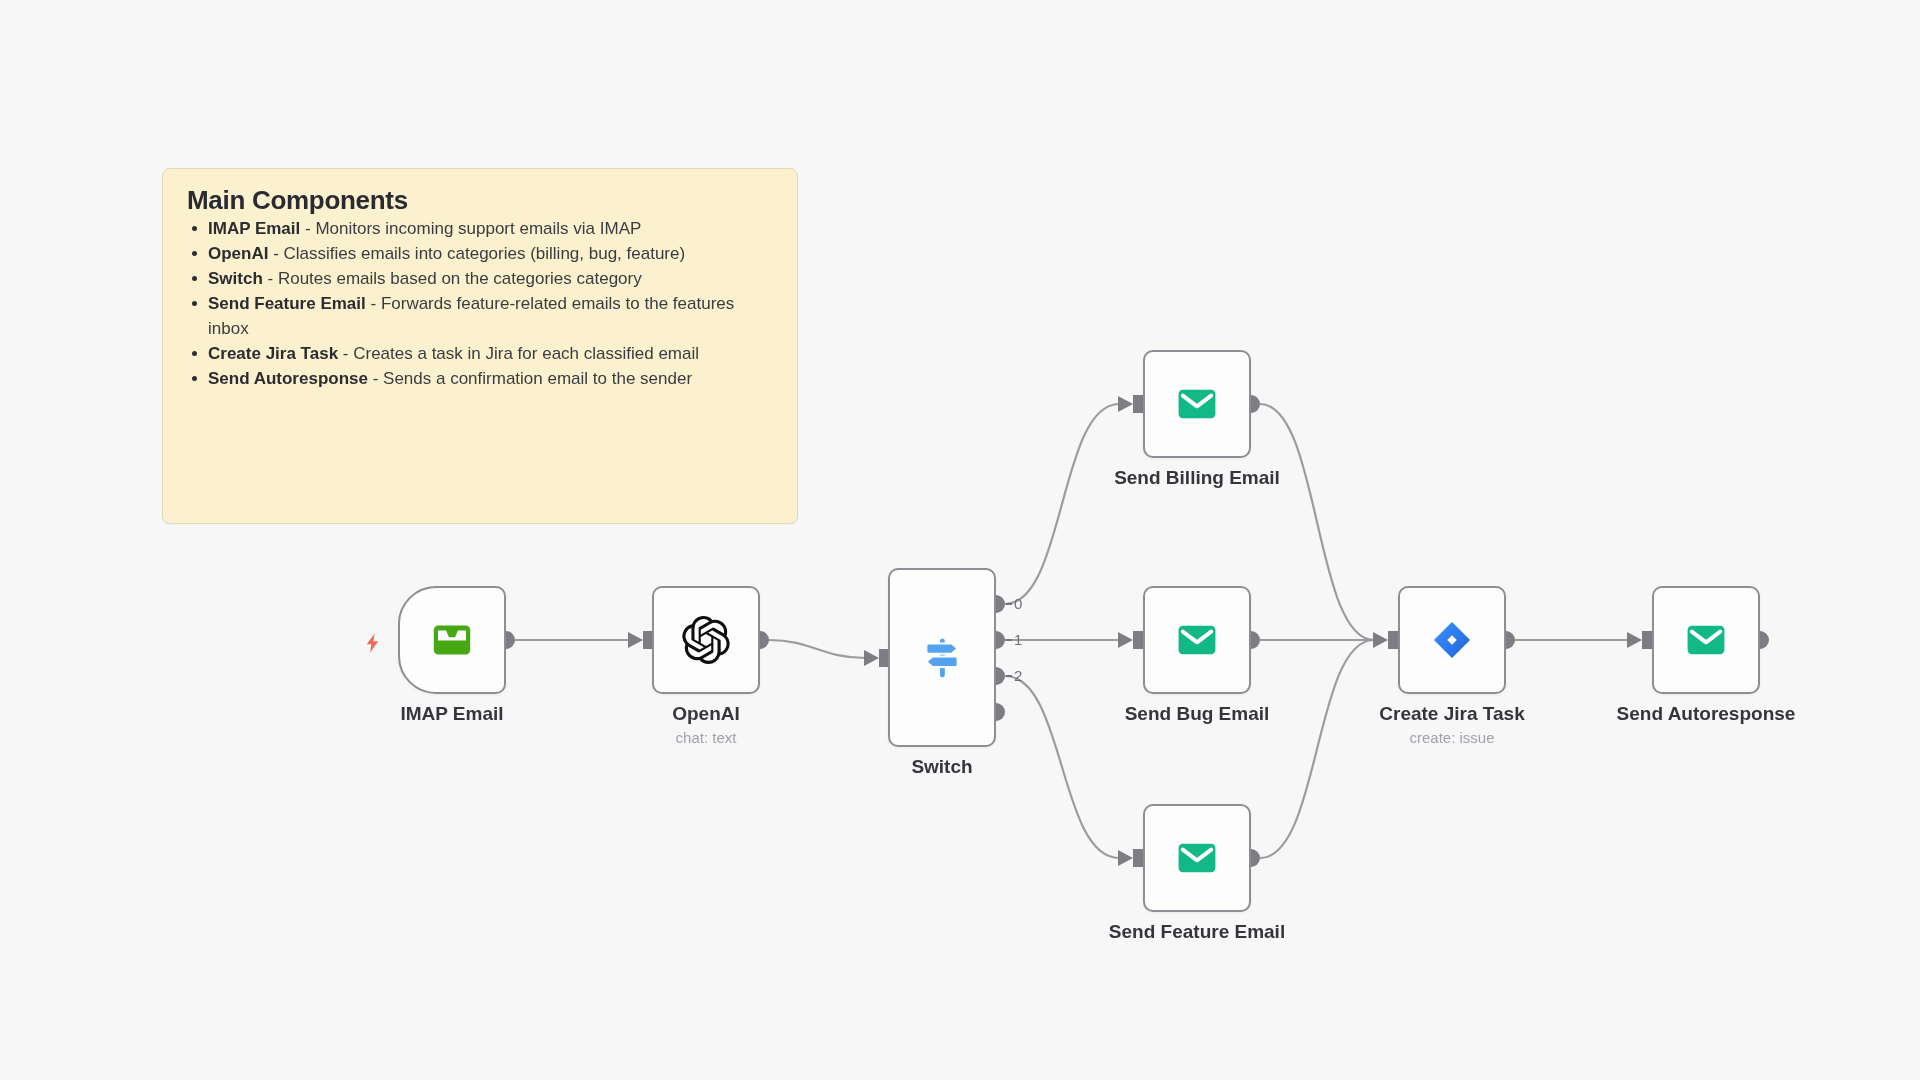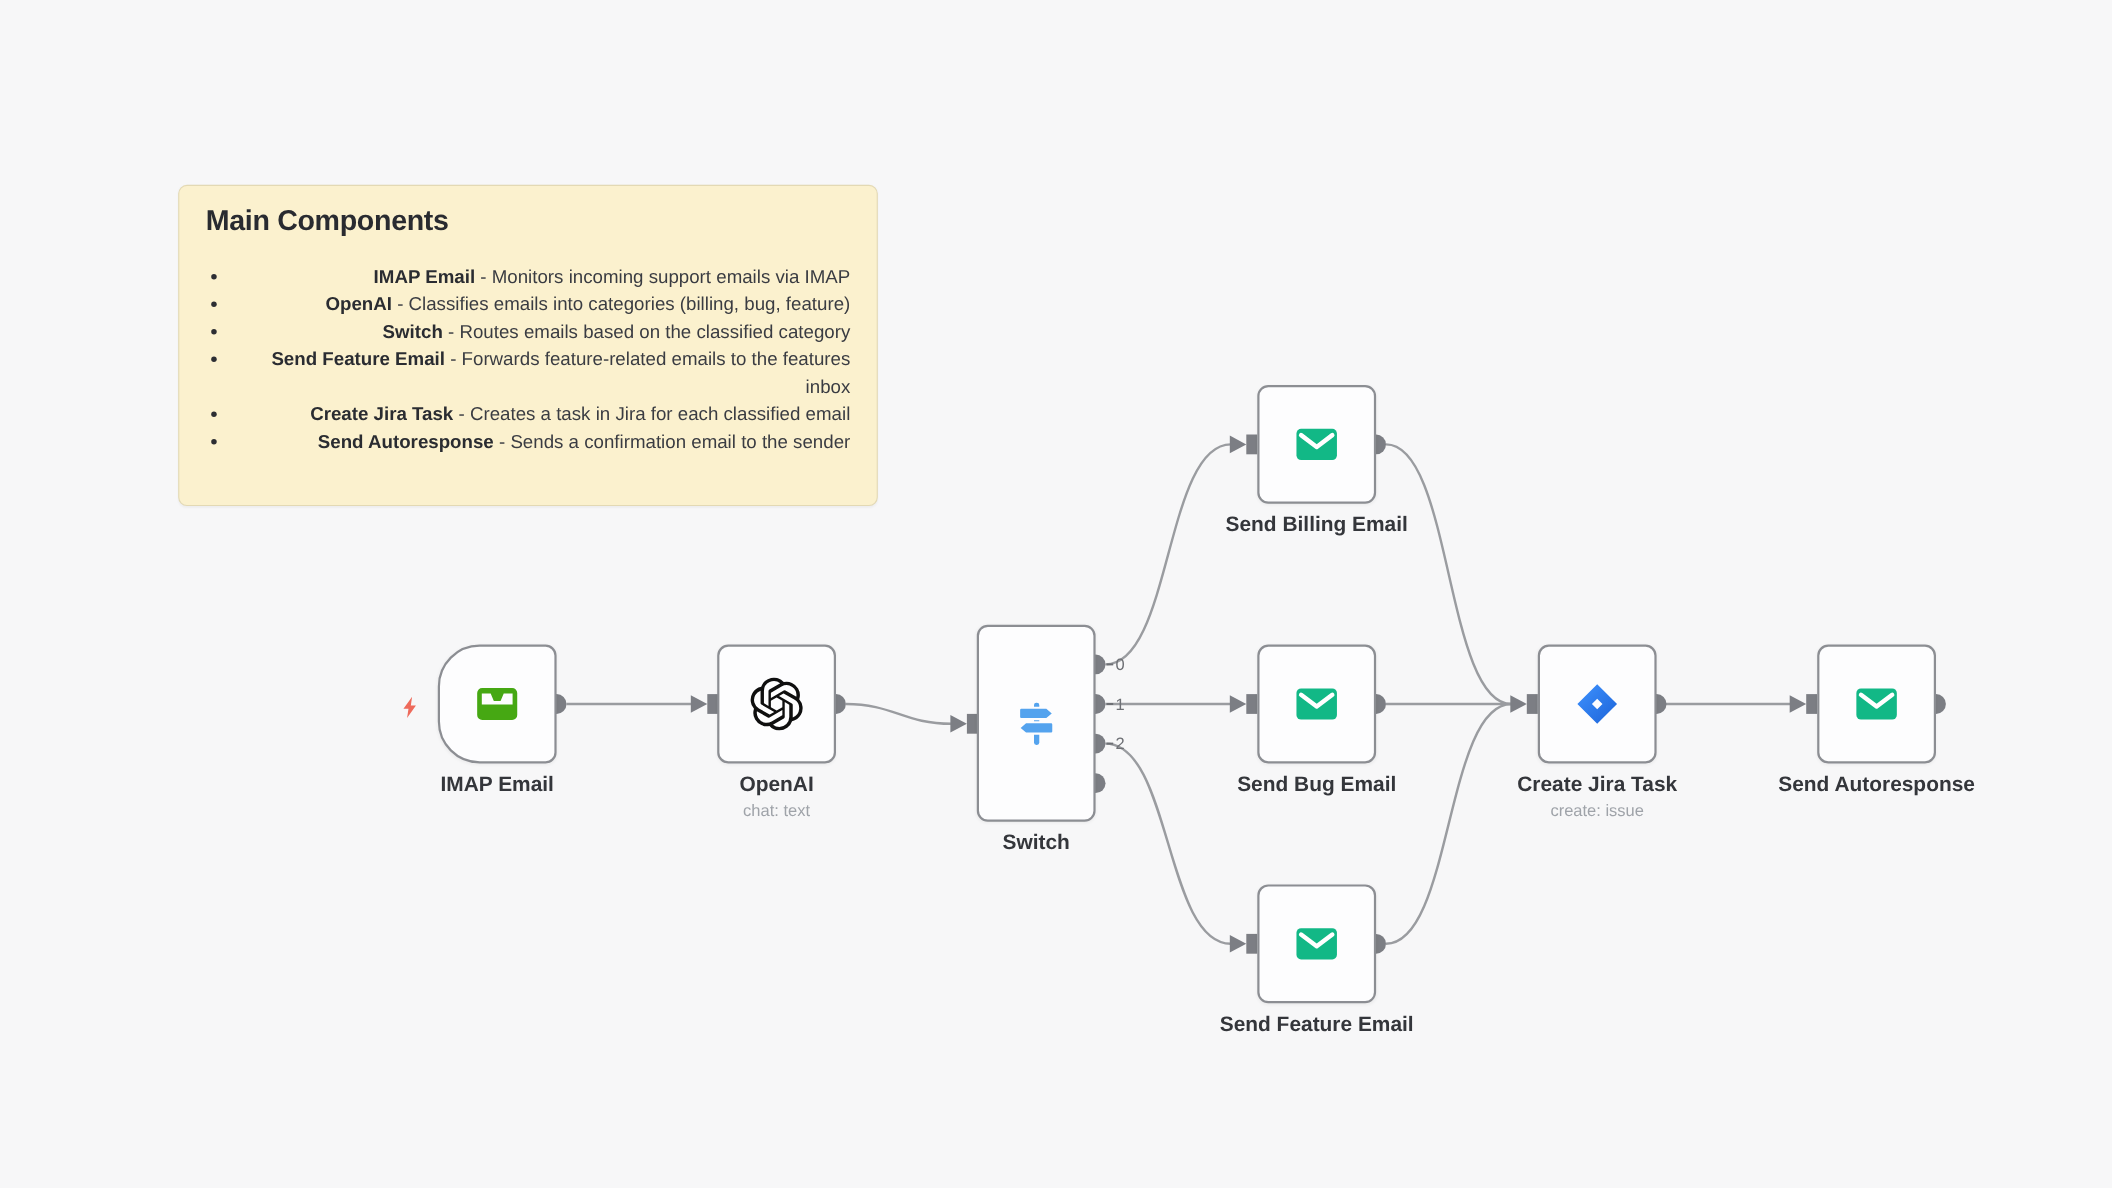--- a/index.html
+++ b/index.html
@@ -40,32 +40,32 @@
     position:absolute; top:100%; left:50%;
     transform:translateX(-50%);
     margin-top:37px;
     font-size:15px; font-weight:normal; color:#9fa3a9;
     white-space:nowrap; text-align:right;
   }
   .bolt { position:absolute; left:362px; top:629px; }
 
   .note {
     position:absolute; left:162px; top:168px;
-    width:636px; height:292px;
+    width:636px; height:356px;
     background:#fbf1ce;
     border:1px solid #e3d9b4;
     border-radius:8px;
     padding:16px 24px;
     box-shadow:0 1px 2px rgba(0,0,0,0.04);
   }
   .note h2 {
     font-size:26px; font-weight:bold; color:#292b30;
     letter-spacing:-0.3px;
   }
-  .note ul { list-style:none; margin-top:23px;text-align:right; }
+  .note ul { list-style:none; margin-top:0; }
   .note li {
     position:relative;
     padding-left:21px;
     font-size:17px; line-height:25px;
     color:#3a3c42;
   }
   .note li::before {
     content:"";
     position:absolute; left:5px; top:10px;
     width:5px; height:5px; border-radius:50%;
@@ -135,21 +135,21 @@
   <text class="outlabel" x="1014" y="645">1</text>
   <line class="outtick" x1="1006" y1="676" x2="1012" y2="676"></line>
   <text class="outlabel" x="1014" y="681">2</text>
 </svg>
 
 <div class="note">
   <h2>Main Components</h2>
   <ul>
     <li><b>IMAP Email</b><span> - </span><span>Monitors incoming support emails via IMAP</span></li>
     <li><b>OpenAI</b><span> - </span><span>Classifies emails into categories (billing, bug, feature)</span></li>
-    <li><b>Switch</b><span> - </span><span>Routes emails based on the classified category</span></li>
+    <li><b>Switch</b><span> - </span><span>Routes emails based on the categories category</span></li>
     <li><b>Send Feature Email</b><span> - </span><span>Forwards feature-related emails to the features inbox</span></li>
     <li><b>Create Jira Task</b><span> - </span><span>Creates a task in Jira for each classified email</span></li>
     <li><b>Send Autoresponse</b><span> - </span><span>Sends a confirmation email to the sender</span></li>
   </ul>
 </div>
 
 <svg class="bolt" width="22" height="28" viewBox="0 0 24 24">
   <path fill="#ee6a5b" d="M13.8 1.5 L5.2 13.4 h5 L8.8 22.5 l8.8 -12.3 h-5.1 Z"></path>
 </svg>
 

